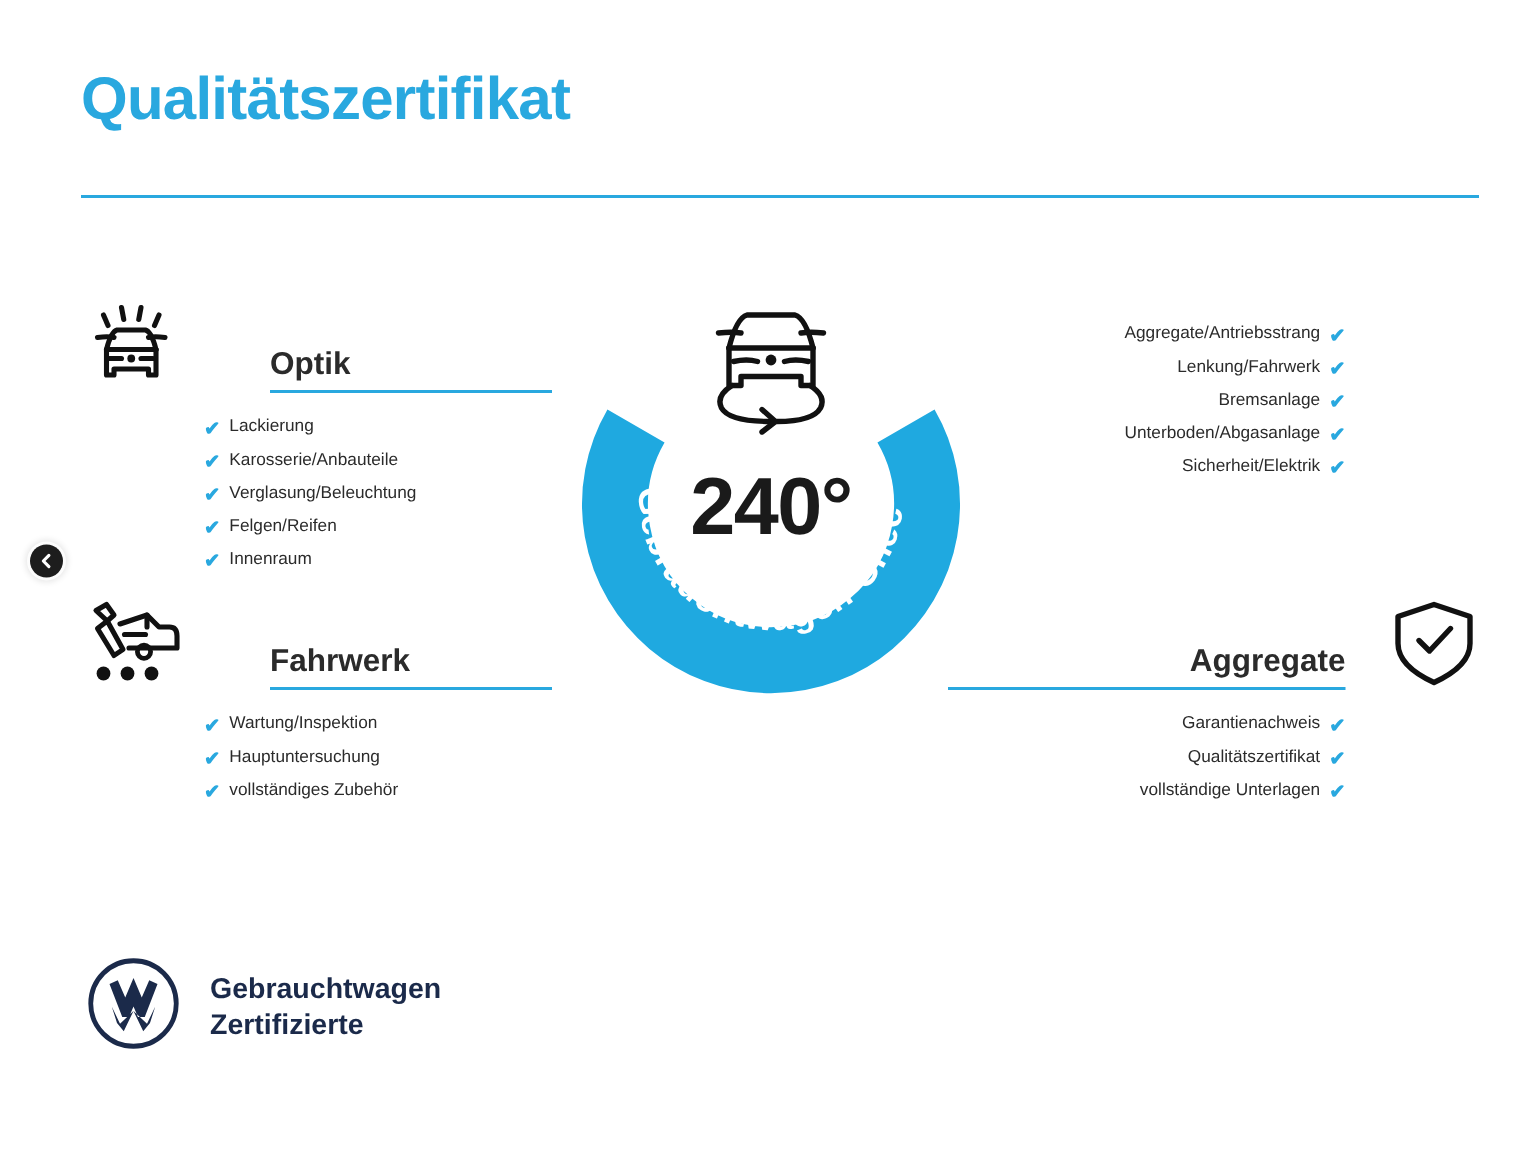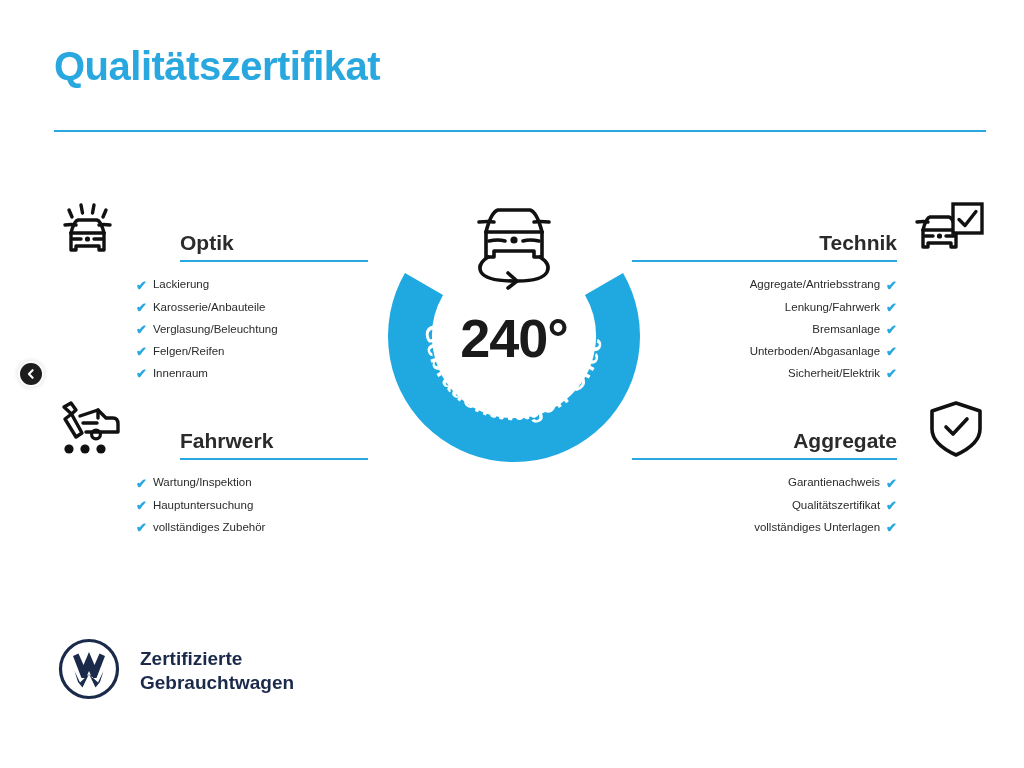--- a/index.html
+++ b/index.html
@@ -275,42 +275,20 @@
       <span>Hauptuntersuchung</span>
     </li>
     <li class="check-item">
       <span class="check-mark">✔</span>
       <span>vollständiges Zubehör</span>
     </li>
   </ul>
 </div>
 
 <div class="section sec-technik sec-right">
-  <div class="sec-head">
-    <span class="sec-icon">
-      <svg width="78" height="62" viewBox="0 0 78 62" aria-hidden="true">
-        <g fill="none" stroke="#111111" stroke-width="3.4" stroke-linecap="round" stroke-linejoin="round">
-          <path d="M8 22 Q15 21 19 22"></path>
-          <path d="M14 30 L14 47 L19 47 L19 43 L42 43 L42 47 L47 47 L47 30"></path>
-          <path d="M14 30 Q17 18 21 17 L40 17 Q44 18 47 30"></path>
-          <path d="M14 30 L47 30"></path>
-          <path d="M16 36 L24 36"></path>
-          <path d="M37 36 L45 36"></path>
-          <path d="M47 22 Q52 21 56 22"></path>
-        </g>
-        <circle cx="30.5" cy="36" r="2.6" fill="#111111"></circle>
-        <rect x="44" y="4" width="29" height="29" fill="#ffffff" stroke="#111111" stroke-width="3.4"></rect>
-        <path d="M50 19.5 L56 25.5 L67 11.5" fill="none" stroke="#111111" stroke-width="3.4" stroke-linecap="round" stroke-linejoin="round"></path>
-      </svg>
-    </span>
-    <div class="sec-titlewrap">
-      <div class="sec-title">Technik</div>
-      <div class="sec-underline"></div>
-    </div>
-  </div>
   <ul class="check-list">
     <li class="check-item">
       <span>Aggregate/Antriebsstrang</span>
       <span class="check-mark">✔</span>
     </li>
     <li class="check-item">
       <span>Lenkung/Fahrwerk</span>
       <span class="check-mark">✔</span>
     </li>
     <li class="check-item">
@@ -344,21 +322,21 @@
   <ul class="check-list">
     <li class="check-item">
       <span>Garantienachweis</span>
       <span class="check-mark">✔</span>
     </li>
     <li class="check-item">
       <span>Qualitätszertifikat</span>
       <span class="check-mark">✔</span>
     </li>
     <li class="check-item">
-      <span>vollständiges Unterlagen</span>
+      <span>vollständige Unterlagen</span>
       <span class="check-mark">✔</span>
     </li>
   </ul>
 </div>
 
 <div class="badge">
   <svg width="272" height="272" viewBox="0 0 272 272" aria-hidden="true">
     <defs>
       <path id="ringTextPath" d="M 48 136 A 88 88 0 0 0 224 136" fill="none"></path>
     </defs>
@@ -398,16 +376,16 @@
   <span class="vw-logo">
     <svg width="62" height="62" viewBox="0 0 62 62" aria-hidden="true">
       <circle cx="31" cy="31" r="28.5" fill="none" stroke="#1b2a4a" stroke-width="3.2"></circle>
       <path d="M31 14 L36.5 27 L41.5 15.5 L47 18 L38.5 40 L34 40 L31 33 L28 40 L23.5 40 L15 18 L20.5 15.5 L25.5 27 Z
                M31 36 L24.5 49.5 L20 44 L16.5 33 L22 44.5 Z
                M31 36 L37.5 49.5 L42 44 L45.5 33 L40 44.5 Z" fill="#1b2a4a"></path>
       <path d="M31 14 L25.8 27.5 L20.6 15.6 M31 14 L36.2 27.5 L41.4 15.6" fill="none" stroke="#ffffff" stroke-width="1.2" opacity="0"></path>
     </svg>
   </span>
   <div class="footer-text">
+    <div>Gebrauchtwagen</div>
     <div>Zertifizierte</div>
-    <div>Gebrauchtwagen</div>
   </div>
 </div>
 
 </body></html>

